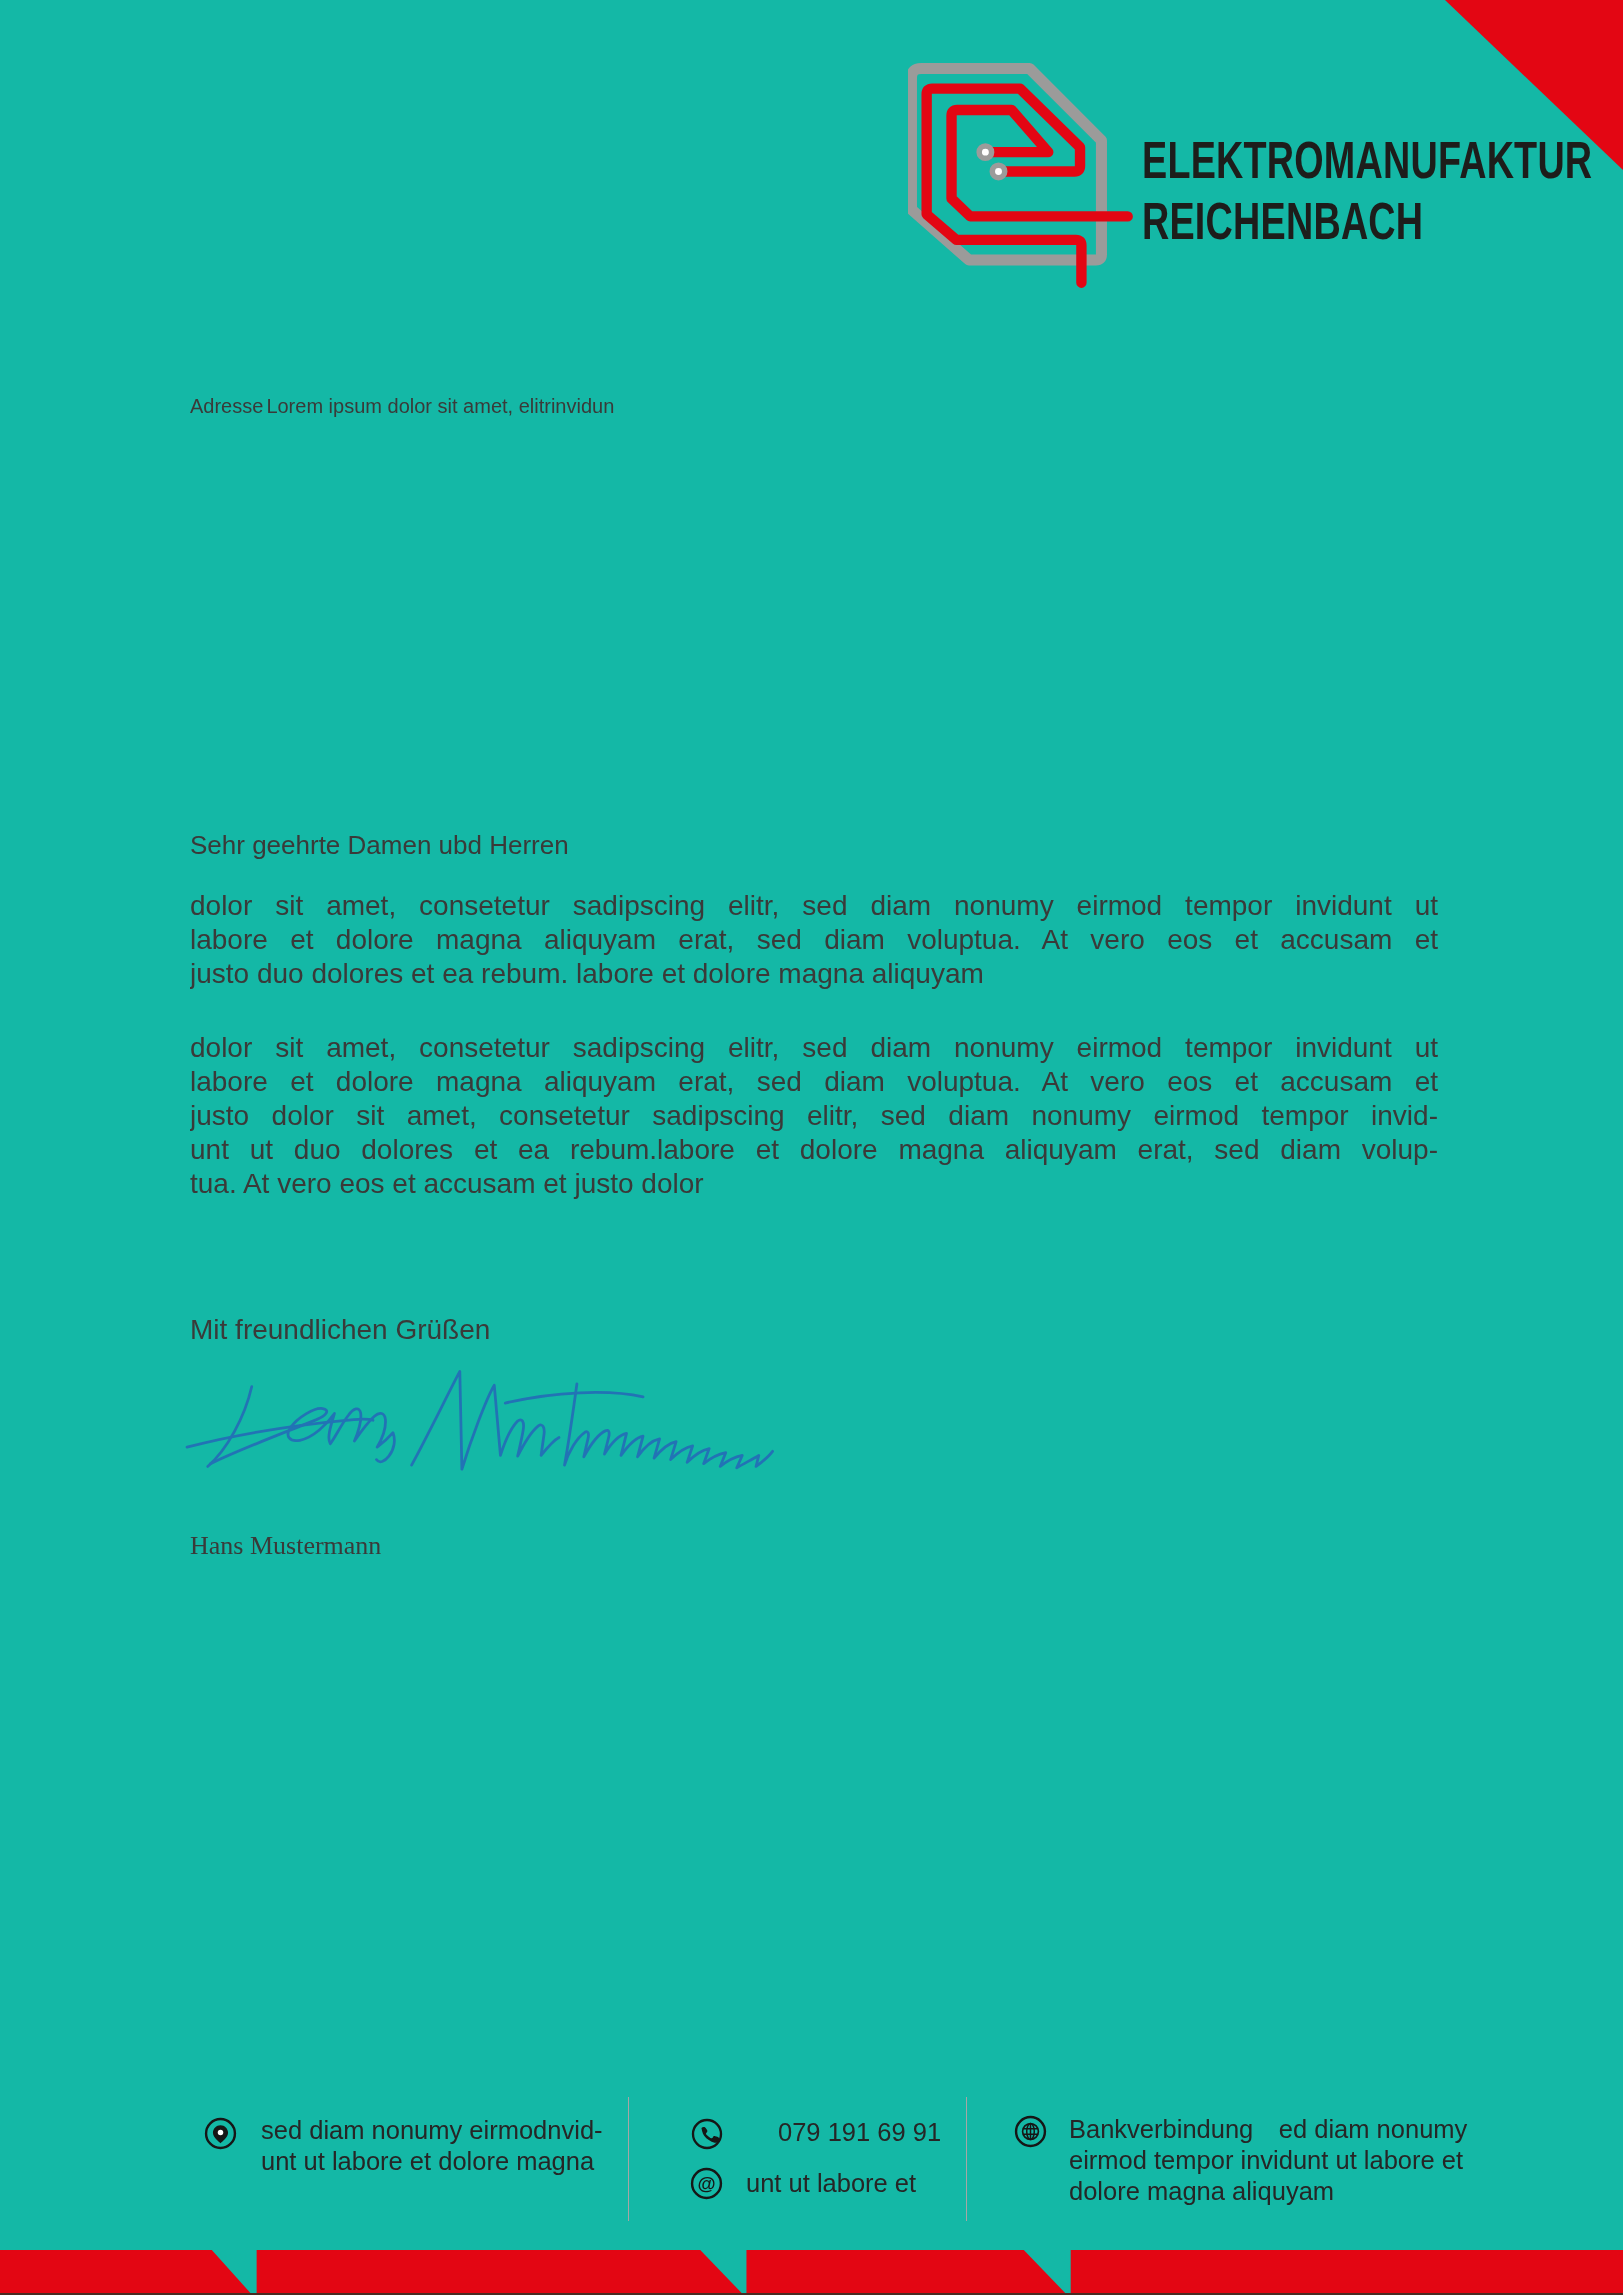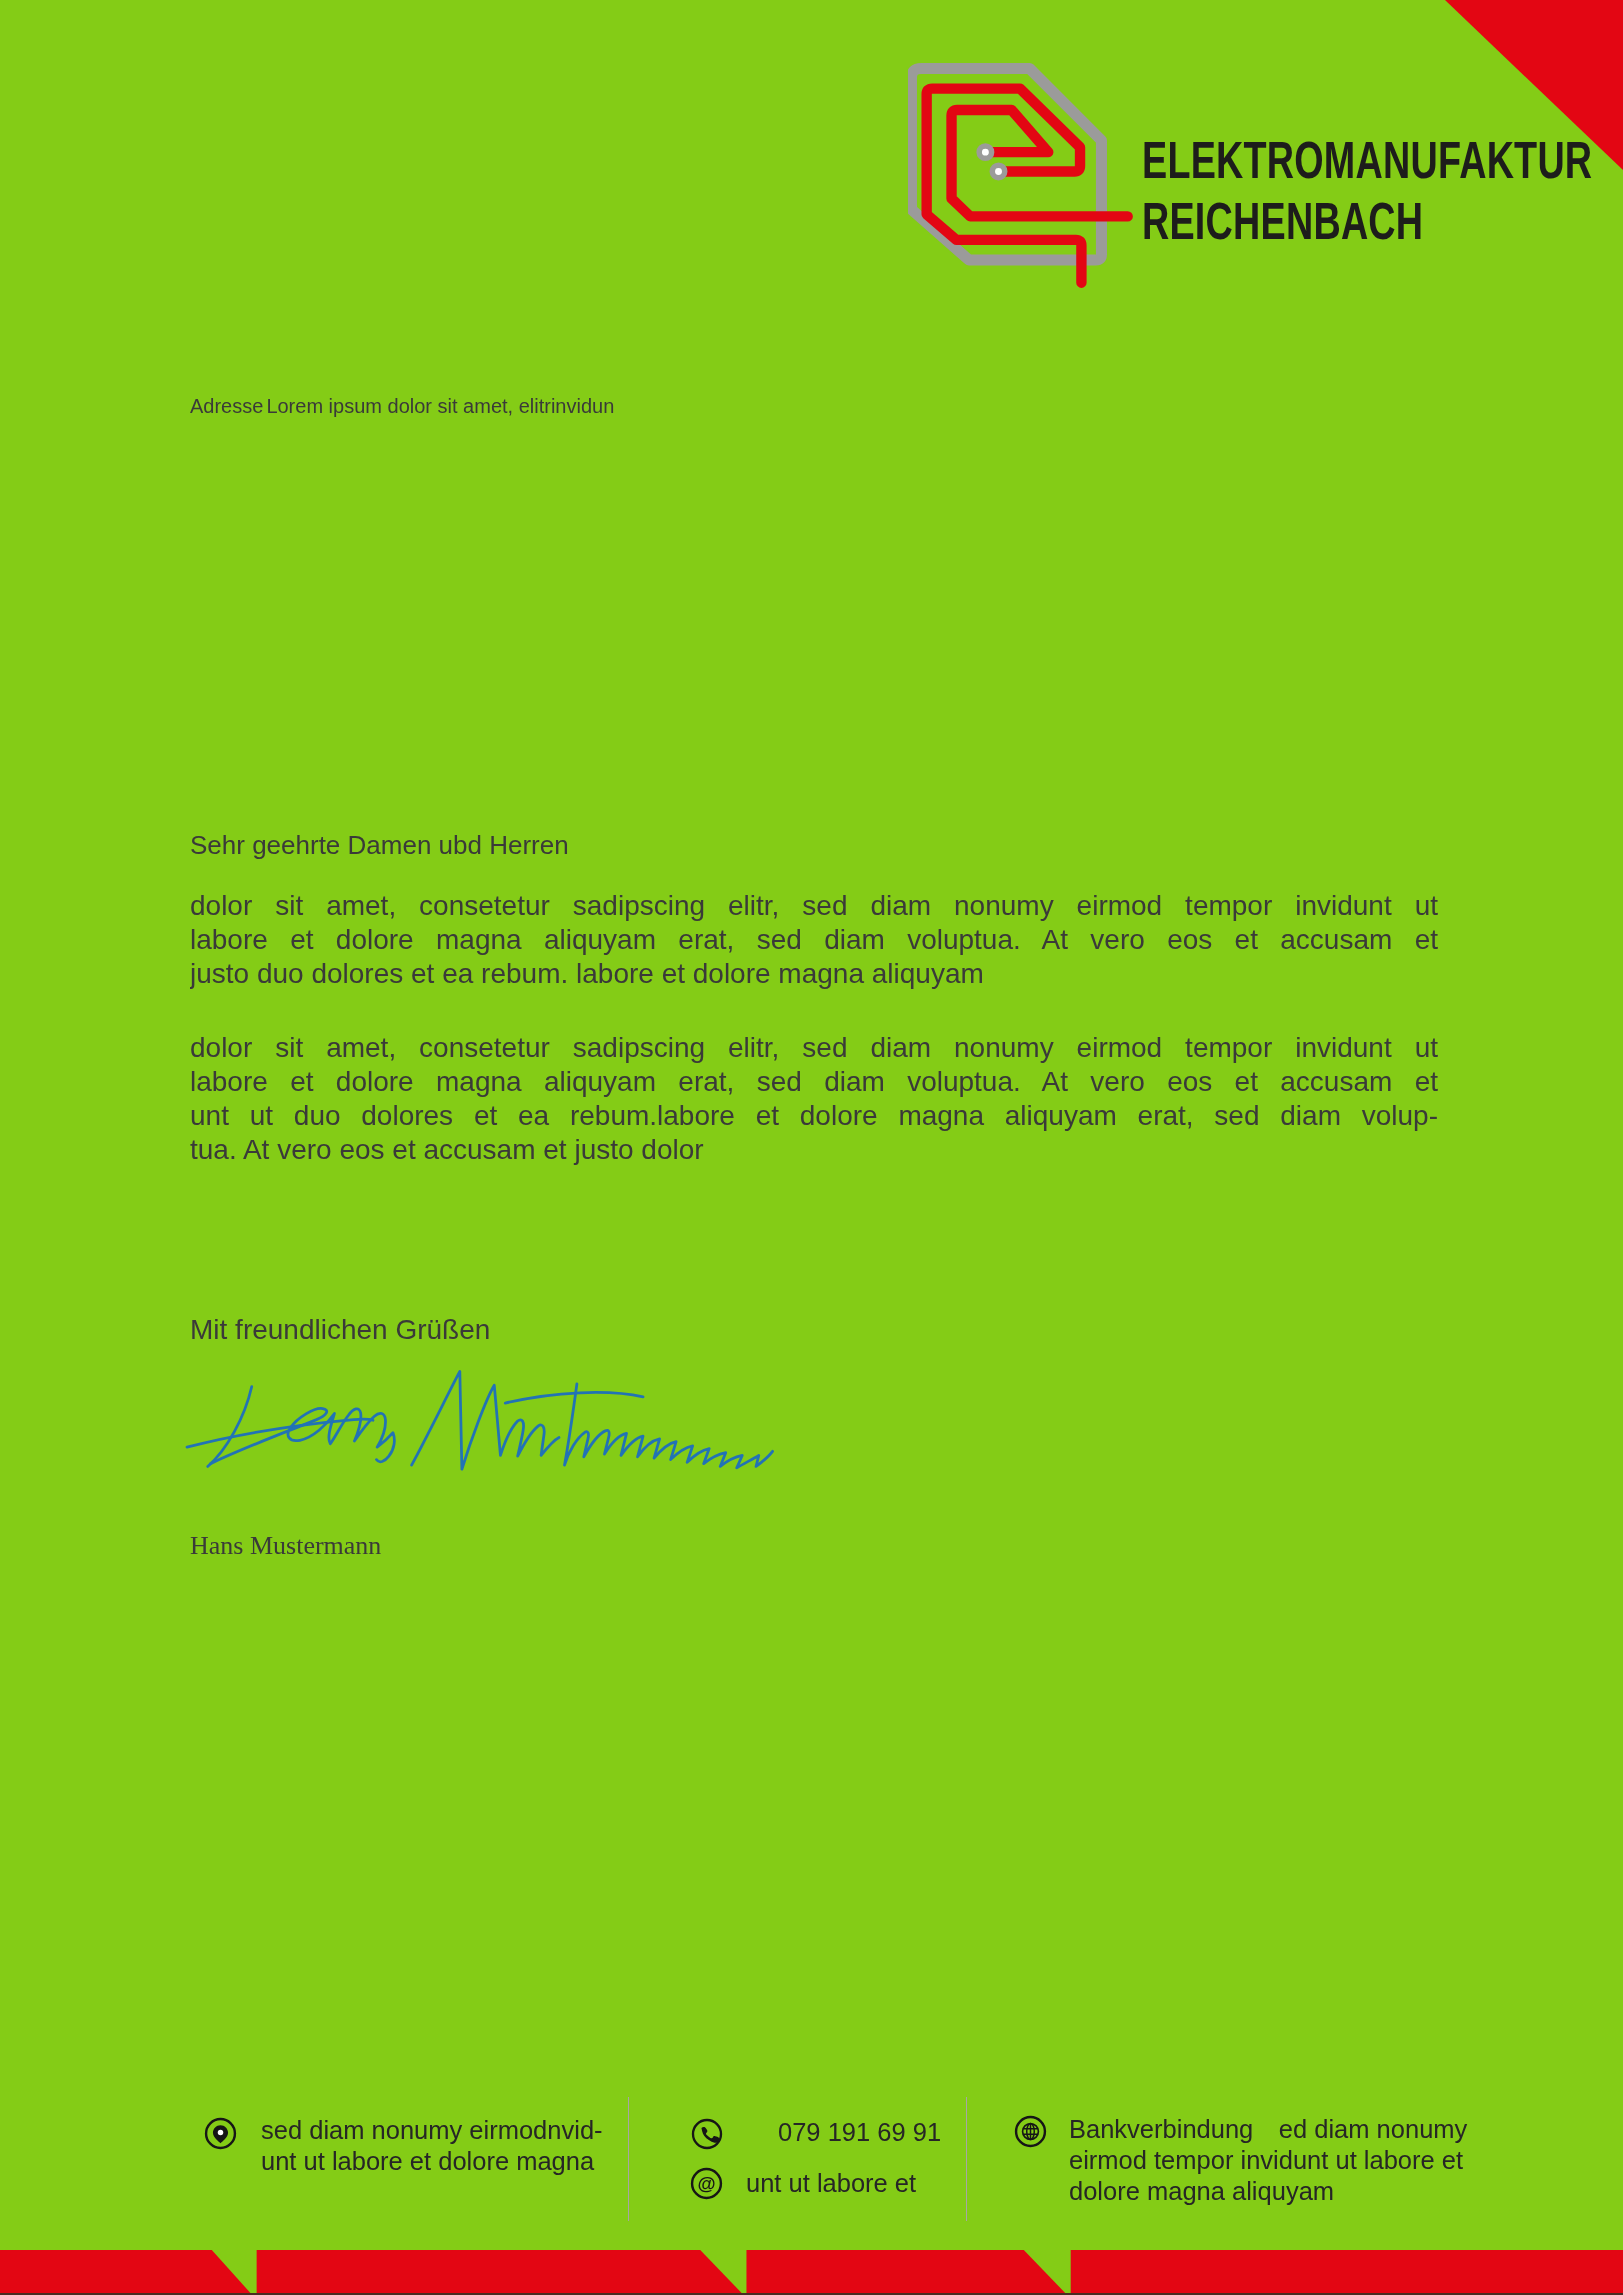--- a/index.html
+++ b/index.html
@@ -1,19 +1,19 @@
 <!DOCTYPE html>
 <html style="--brand-red: #e30613; --logo-gray: #9b9b9a; --signature-blue: #2273b5; --text-dark: #3a3a39; --heading-black: #1d1d1b; --divider-gray: #a6a6a5; --icon-black: #161616; --bottom-edge-brown: #4a2b22;font-size:11px"><head>
 <meta charset="utf-8">
 <style>
   html,body{margin:0;padding:0;background:#e8e8e8;}
   .page{
     position:relative;
     width:1624px;height:2295px;
-    background:#84cc16;
+    background:#14b8a6;
     overflow:hidden;
     font-family:"Liberation Sans", sans-serif;
     color:var(--text-dark,#3a3a39);
   }
   
   .corner-triangle{
     position:absolute;top:0;right:0;width:179px;height:171px;
     background:var(--brand-red,#e30613);
     clip-path:polygon(0 0,100% 0,100% 100%);
   }
@@ -81,20 +81,21 @@
 
   <div class="paragraph p1">
     <div class="bline jline">dolor sit amet, consetetur sadipscing elitr, sed diam nonumy eirmod tempor invidunt ut</div>
     <div class="bline jline">labore et dolore magna aliquyam erat, sed diam voluptua. At vero eos et accusam et</div>
     <div class="bline">justo duo dolores et ea rebum. labore et dolore magna aliquyam</div>
   </div>
 
   <div class="paragraph p2">
     <div class="bline jline">dolor sit amet, consetetur sadipscing elitr, sed diam nonumy eirmod tempor invidunt ut</div>
     <div class="bline jline">labore et dolore magna aliquyam erat, sed diam voluptua. At vero eos et accusam et</div>
+    <div class="bline jline">justo dolor sit amet, consetetur sadipscing elitr, sed diam nonumy eirmod tempor invid-</div>
     <div class="bline jline">unt ut  duo dolores et ea rebum.labore et dolore magna aliquyam erat, sed diam volup-</div>
     <div class="bline">tua. At vero eos et accusam et justo dolor</div>
   </div>
 
   <div class="closing">Mit freundlichen Grüßen</div>
 
   <svg class="signature-svg" viewBox="0 0 900 180">
     <g fill="none" style="stroke:var(--signature-blue,#2273b5)" stroke-width="4" stroke-linecap="round" stroke-linejoin="round">
       <path d="M8,128 C70,112 160,96 250,88 C262,87 272,87 278,89"></path>
       <path d="M102,40 C92,84 66,132 38,156"></path>

